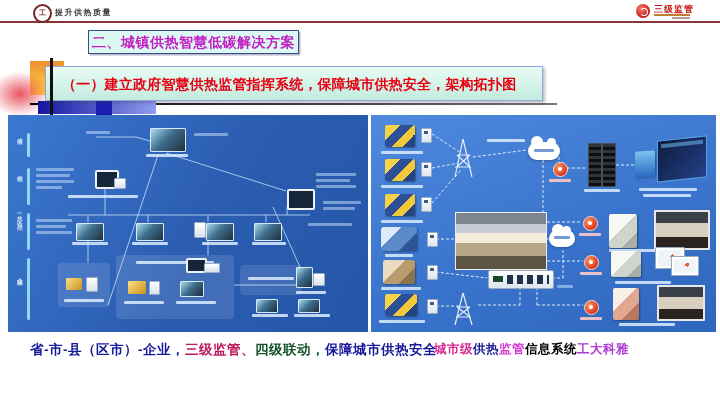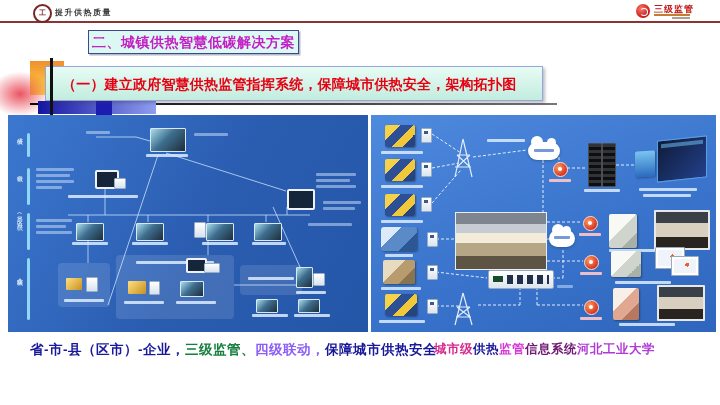--- a/index.html
+++ b/index.html
@@ -315,17 +315,17 @@
   <div class="bar" style="left:244px;top:166px;width:56px"></div>
 
   <div class="fw" style="left:213px;top:185px"></div>
   <div class="bar red" style="left:209px;top:202px;width:22px"></div>
   <div class="bld-coral" style="left:242px;top:173px;width:26px;height:32px"></div>
   <div class="photoscreen" style="left:286px;top:170px;width:44px;height:32px"></div>
   <div class="bar" style="left:248px;top:208px;width:56px"></div>
 </div>
 
 <div class="abs cap cap-left">
-  <span style="color:#18189a">省-市-县（区市）-企业，</span><span style="color:#15803d">三级监管、</span><span style="color:#8b5cf6">四级联动，</span><span style="color:#18189a">保障城市供热安全</span>
+  <span style="color:#18189a">省-市-县（区市）-企业，</span><span style="color:#be185d">三级监管、</span><span style="color:#14532d">四级联动，</span><span style="color:#18189a">保障城市供热安全</span>
 </div>
 <div class="abs cap cap-right">
-  <span style="color:#d62a8e">城市级</span><span style="color:#18189a">供热</span><span style="color:#d63ad6">监管</span><span style="color:#701a75">信息系统</span><span style="color:#b03ad6">河北工业大学</span>
+  <span style="color:#d62a8e">城市级</span><span style="color:#18189a">供热</span><span style="color:#d63ad6">监管</span><span style="color:#000000">信息系统</span><span style="color:#b03ad6">工大科雅</span>
 </div>
 
 </body></html>

